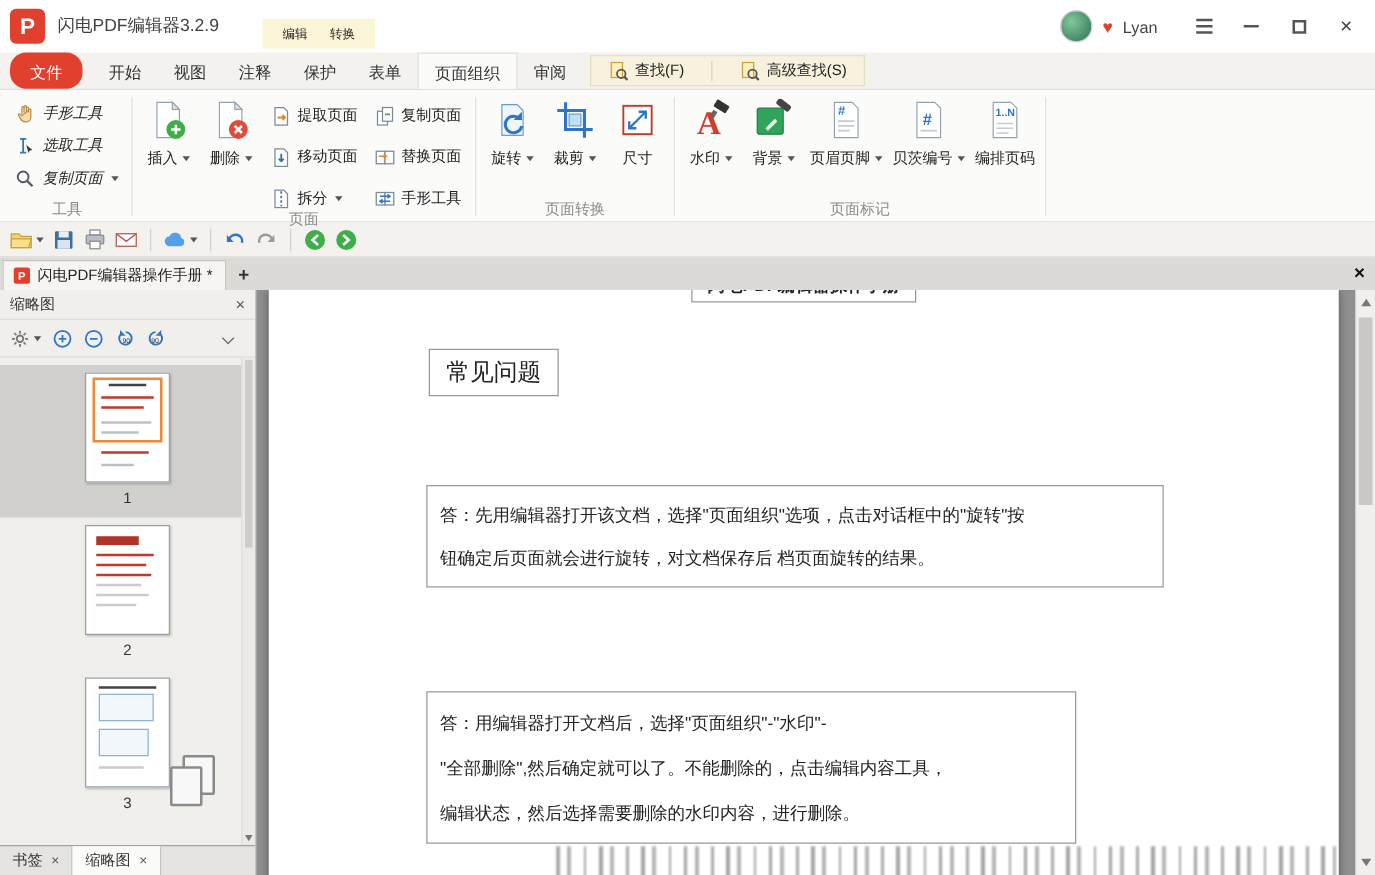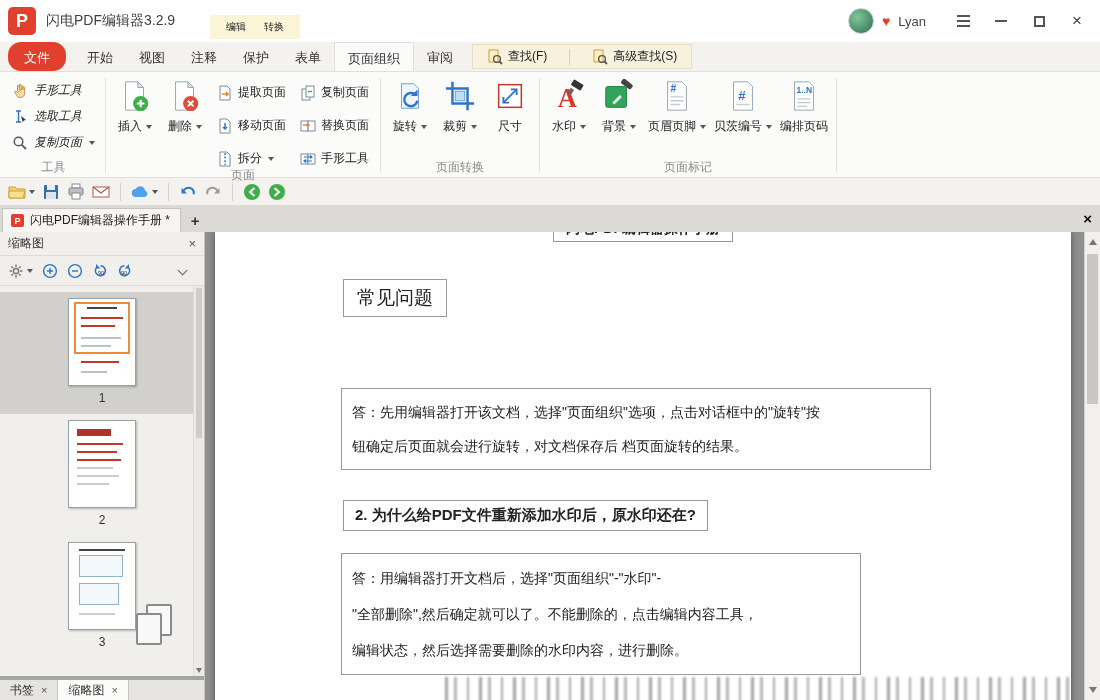--- a/index.html
+++ b/index.html
@@ -81,21 +81,21 @@
   .tnum { margin-top:5px; font-size:12px; color:#333; }
   .viewport-box { position:absolute; left:5px; right:5px; top:3px; height:52px; border:2px solid #ee8a3a; }
   .ln { position:absolute; height:2px; }
   .sb-scroll { position:absolute; right:0; top:54px; bottom:24px; width:11px; background:#eceae7; border-left:1px solid #dedcd8; }
   .sb-thumb { position:absolute; left:2px; right:2px; top:2px; height:150px; background:#cfcdc9; }
   .sb-arrow-down { position:absolute; left:2px; bottom:3px; width:0; height:0; border-left:3.5px solid transparent; border-right:3.5px solid transparent; border-top:5px solid #777; }
   .pages-float { position:absolute; right:28px; top:318px; width:40px; height:44px; }
   .pf-page { position:absolute; width:26px; height:32px; background:#f8f8f8; border:2px solid #8a8a8a; border-radius:2px; }
   .pf-page.back { left:10px; top:0; }
   .pf-page.front { left:0; top:9px; }
-  .sb-tabs { height:24px; display:flex; border-top:4px solid #a3a3a3; background:#e6e4e0; }
+  .sb-tabs { height:24px; display:flex; border-top:1px solid #a3a3a3; background:#e6e4e0; }
   .sb-tab { display:flex; align-items:center; gap:7px; padding:0 10px; font-size:12px; border-right:1px solid #c6c4c0; color:#333; }
   .sb-tab.active { background:#fbfbfa; }
   .tabx { font-size:11px; color:#555; }
 
   
   .docarea { flex:1; background:#8f8f8f; position:relative; overflow:hidden; }
   .page { position:absolute; left:10px; top:0; width:856px; height:500px; background:#fff; box-shadow:0 0 7px rgba(0,0,0,.45); }
   .boxed { position:absolute; border:1px solid #999; background:#fff; }
   .cut-title { left:50%; transform:translateX(-50%); top:-16px; padding:3px 12px; font-weight:bold; font-size:14px; white-space:nowrap; }
   .faq { left:128px; top:47px; padding:5px 13px; font-weight:normal; font-size:19px; }
@@ -552,21 +552,20 @@
         </div>
       </div>
     </div>
 
     <div class="docarea">
       <div class="page">
         <div class="boxed cut-title">闪电PDF编辑器操作手册</div>
         <div class="boxed faq">常见问题</div>
         <div class="boxed a1">答：先用编辑器打开该文档，选择"页面组织"选项，点击对话框中的"旋转"按
 钮确定后页面就会进行旋转，对文档保存后 档页面旋转的结果。</div>
-        <div class="boxed q2">2. 为什么给PDF文件重新添加水印后，原水印还在?</div>
         <div class="boxed a2">答：用编辑器打开文档后，选择"页面组织"-"水印"-
 "全部删除",然后确定就可以了。不能删除的，点击编辑内容工具，
 编辑状态，然后选择需要删除的水印内容，进行删除。</div>
       </div>
       <div class="artifact"></div>
       <div class="vscroll">
         <div class="varrow up"></div>
         <div class="vthumb"></div>
         <div class="varrow down"></div>
       </div>

